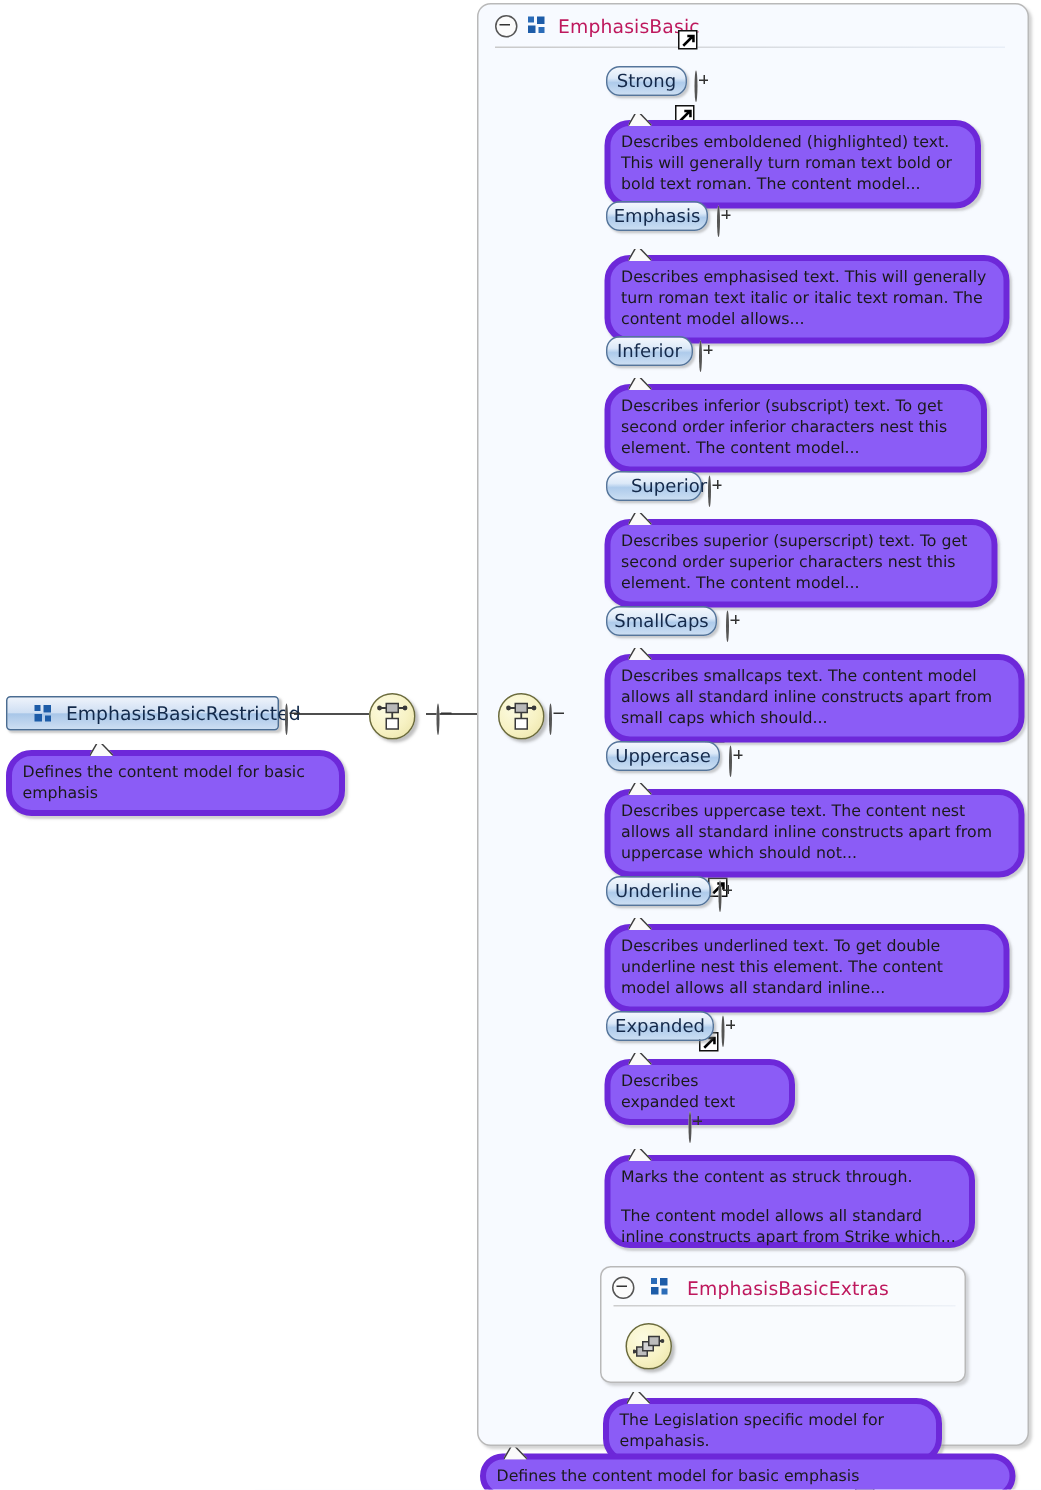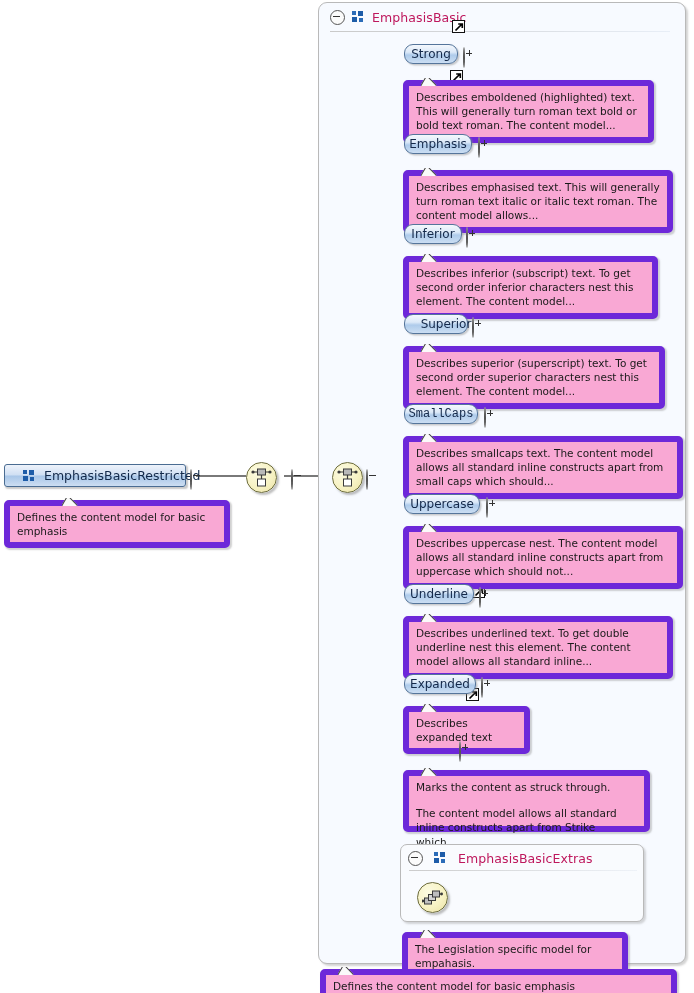--- a/index.html
+++ b/index.html
@@ -51,21 +51,21 @@
     background:linear-gradient(to bottom,#eef3fb 0%,#cfdff3 48%,#a8c6e8 52%,#cddef2 100%);
     border:1px solid #4a6c92;border-radius:3px;
     box-shadow:1.5px 1.5px 1.5px rgba(120,120,120,.4);
     display:flex;align-items:center;gap:8px;padding-left:18px;box-sizing:border-box;
   }
   #root-el .grp-icon i{background:#1d5ca8;}
   #root-label{font-size:12.5px;color:#12294a;white-space:nowrap;}
 
   
   .bubble{
-    background:#f9a8d4;border:6px solid #6d28d9;border-radius:5px;
+    background:#8b5cf6;border:4px solid #6d28d9;border-radius:17px;
     box-shadow:1.5px 1.5px 1.5px rgba(140,140,140,.4);
     font-size:10.5px;line-height:14.2px;color:#1a1a1a;
     padding:4px 7px 4px 7px;box-sizing:border-box;
   }
   .bubble .tail{position:absolute;width:16px;height:8px;top:-8px;left:12px;overflow:hidden;}
   .bubble .tail:before{content:"";position:absolute;left:0px;top:1px;width:13px;height:13px;
     background:#fafafa;border-left:1px solid #3c3c3c;border-top:1px solid #3c3c3c;
     transform:rotate(38deg) skew(8deg,8deg);}
   .bubble p{margin:0;}
   .bubble p.gap{margin-top:12px;}
@@ -231,42 +231,42 @@
   <svg width="10" height="10" viewBox="0 0 10 10">
       <path d="M1.5 8.5 L8 2 M4.2 2 L8.3 2 L8.3 6.1" stroke="#000" stroke-width="1.7" fill="none"></path>
     </svg>
 </div>
 <div class="abs" style="left:472px;top:318px;"><span class="plus-circle"></span></div>
 <div class="abs bubble" style="left:403px;top:346px;width:262px;">
   <span class="tail"></span>
   <p>Describes superior (superscript) text. To get second order superior characters nest this element. The content model...</p>
 </div>
 
-<div class="el" style="left:404px;top:404px;width:74px;font-family:Liberation Mono, monospace;">SmallCaps</div>
+<div class="el" style="left:404px;top:404px;width:74px;">SmallCaps</div>
 <div class="abs ext" style="left:470px;top:417px;">
   <svg width="10" height="10" viewBox="0 0 10 10">
       <path d="M1.5 8.5 L8 2 M4.2 2 L8.3 2 L8.3 6.1" stroke="#000" stroke-width="1.7" fill="none"></path>
     </svg>
 </div>
 <div class="abs" style="left:484px;top:408px;"><span class="plus-circle"></span></div>
 <div class="abs bubble" style="left:403px;top:436px;width:280px;">
   <span class="tail"></span>
   <p>Describes smallcaps text. The content model allows all standard inline constructs apart from small caps which should...</p>
 </div>
 
 <div class="el" style="left:404px;top:494px;width:76px;">Uppercase</div>
 <div class="abs ext" style="left:472px;top:507px;">
   <svg width="10" height="10" viewBox="0 0 10 10">
       <path d="M1.5 8.5 L8 2 M4.2 2 L8.3 2 L8.3 6.1" stroke="#000" stroke-width="1.7" fill="none"></path>
     </svg>
 </div>
 <div class="abs" style="left:486px;top:498px;"><span class="plus-circle"></span></div>
 <div class="abs bubble" style="left:403px;top:526px;width:280px;">
   <span class="tail"></span>
-  <p>Describes uppercase nest. The content model allows all standard inline constructs apart from uppercase which should not...</p>
+  <p>Describes uppercase text. The content nest allows all standard inline constructs apart from uppercase which should not...</p>
 </div>
 
 <div class="el" style="left:404px;top:584px;width:70px;">Underline</div>
 <div class="abs ext" style="left:466px;top:597px;">
   <svg width="10" height="10" viewBox="0 0 10 10">
       <path d="M1.5 8.5 L8 2 M4.2 2 L8.3 2 L8.3 6.1" stroke="#000" stroke-width="1.7" fill="none"></path>
     </svg>
 </div>
 <div class="abs" style="left:479px;top:588px;"><span class="plus-circle"></span></div>
 <div class="abs bubble" style="left:403px;top:616px;width:270px;">

